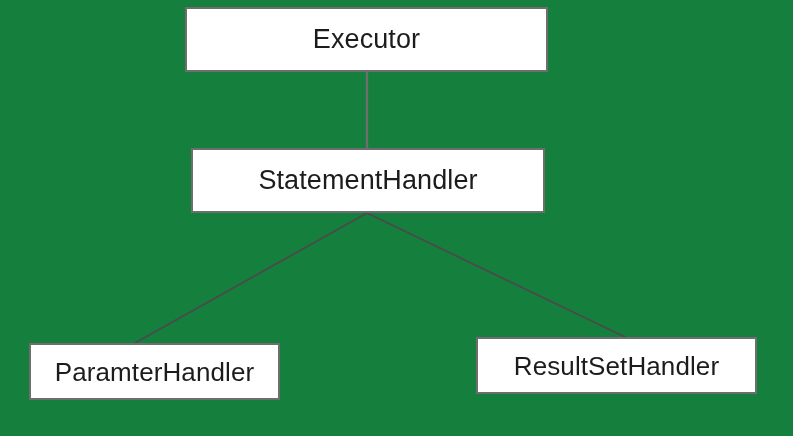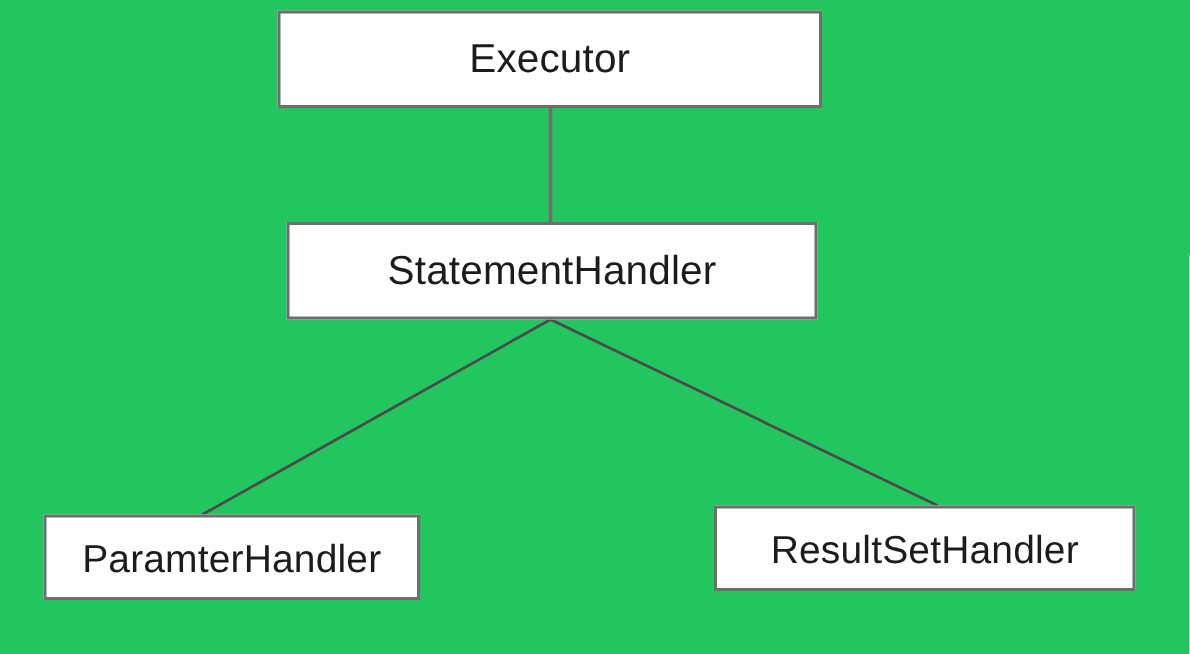--- a/index.html
+++ b/index.html
@@ -8,21 +8,21 @@
     padding: 0;
     background: #ffffff;
   }
   body {
     font-family: "Liberation Sans", sans-serif;
   }
   #canvas {
     position: relative;
     width: 793px;
     height: 436px;
-    background: #22c55e;
+    background: #15803d;
     overflow: hidden;
   }
   #edge-layer {
     position: absolute;
     left: 0;
     top: 0;
     width: 793px;
     height: 436px;
     pointer-events: none;
   }

